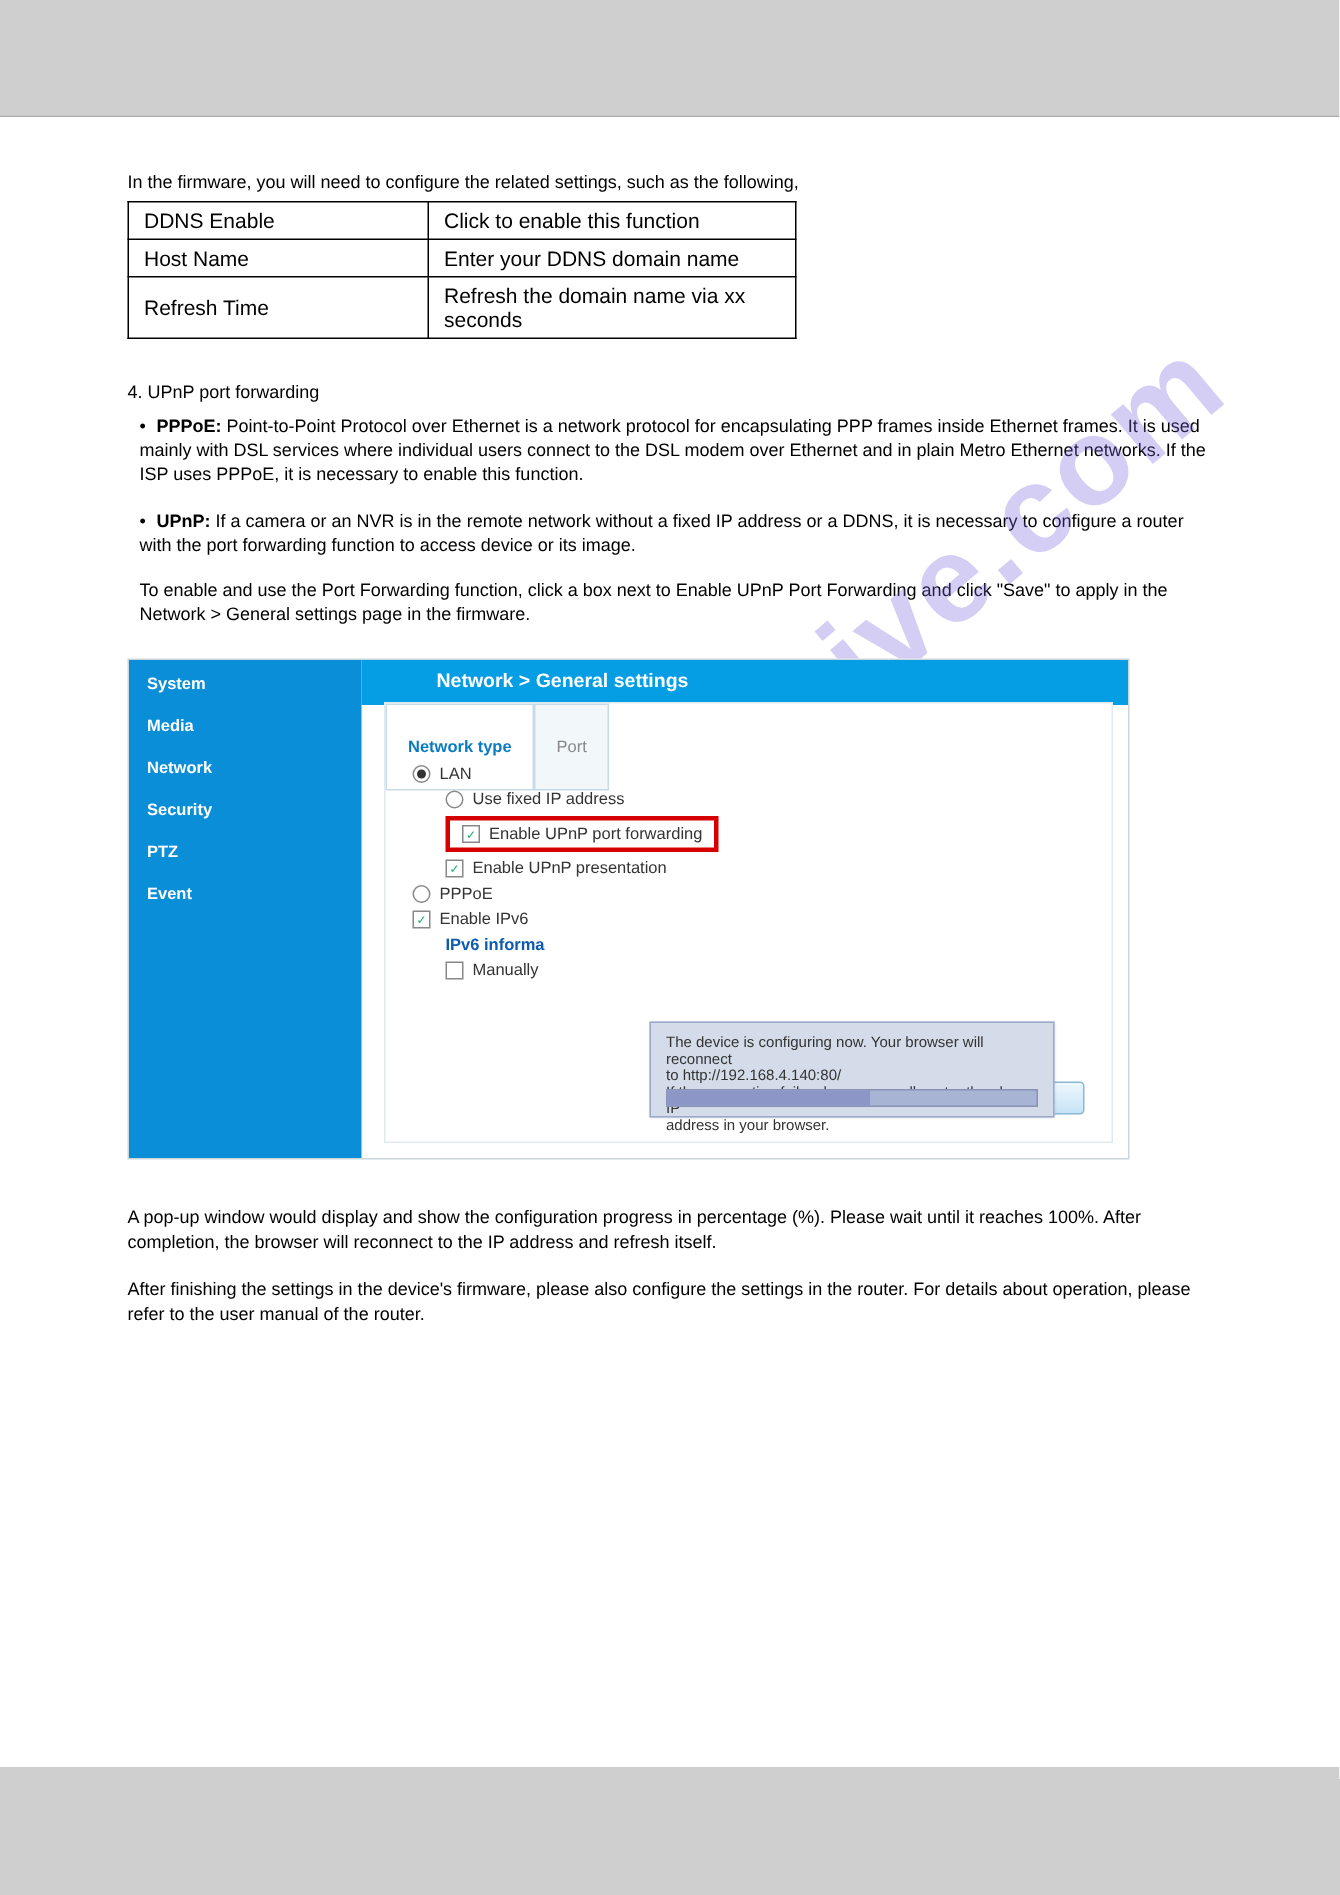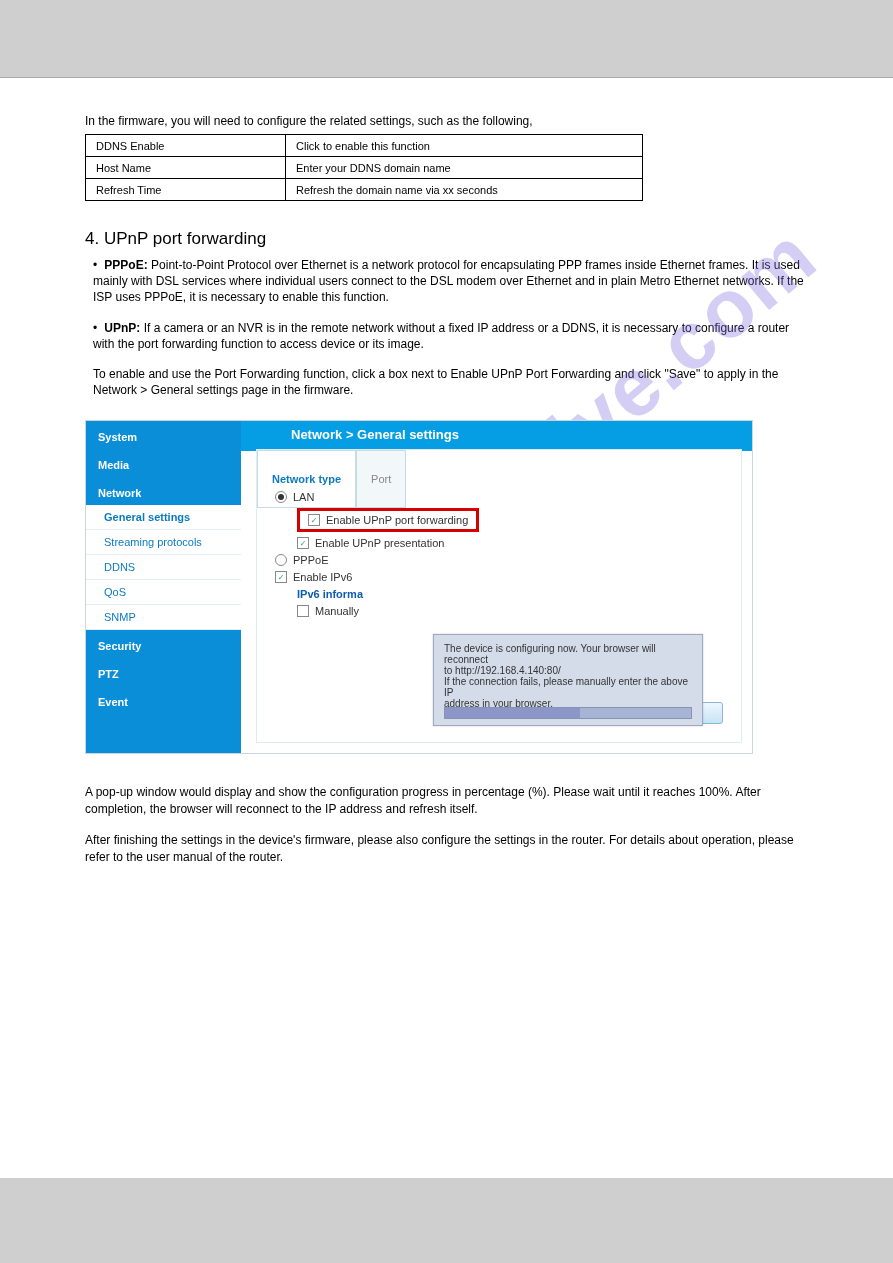--- a/index.html
+++ b/index.html
@@ -15,30 +15,30 @@
   .divider { border-bottom: 1px solid #aaa; margin: 0 0 0 0; }
   .page {
     padding: 36px 85px 0 85px;
     min-height: 1100px;
     position: relative;
   }
   .intro { font-size: 12px; margin-bottom: 6px; }
   table.cfg {
     border-collapse: collapse;
     border: 1px solid #000;
-    width: 558px;
-    font-size: 11px;
+    width: 446px;
+    font-size: 14px;
   }
   table.cfg td {
     border: 1px solid #000;
     padding: 4px 10px;
     height: 22px;
   }
   table.cfg td:first-child { width: 200px; }
-  .section-label { font-size: 17px; margin: 28px 0 8px 0; }
+  .section-label { font-size: 12px; margin: 28px 0 8px 0; }
   .bullets { margin-left: 8px; }
   .bullets .item { margin-bottom: 14px; font-size: 12px; line-height: 1.35; }
   .bullets .item .dot { display:inline-block; width: 8px; }
   .bullets .item b { display:inline; }
   .shot-wrap {
     margin-top: 22px;
     width: 668px;
     height: 334px;
     border: 1px solid #cbd6db;
     position: relative;
@@ -93,21 +93,21 @@
     content:""; width:6px; height:6px; border-radius:50%; background:#333;
   }
   .check.sel::after { content:"✓"; }
   .redbox {
     border:3px solid #d60000; padding:3px 8px;
     display:inline-flex; align-items:center;
   }
   .link { color:#0b5bb0; font-weight:bold; }
   .popup {
     position:absolute; right:38px; bottom:16px;
-    width:270px; height:92px;
+    width:270px; height:64px;
     background:#d4dbe9; border:1px solid #9ba9c7;
     padding:8px 10px 6px 10px; font-size:10px; color:#333;
     box-shadow: 0 0 2px rgba(0,0,0,.2);
   }
   .popup .bar {
     position:absolute; left:10px; right:10px; bottom:6px; height:12px;
     background:#a8b4d4; border:1px solid #8793b5;
   }
   .popup .bar::after{
     content:""; position:absolute; left:0; top:0; bottom:0; width:55%;
@@ -181,44 +181,41 @@
     <div class="item">
       <span>To enable and use the Port Forwarding function, click a box next to Enable UPnP Port Forwarding and click "Save" to apply in the Network &gt; General settings page in the firmware.</span>
     </div>
   </div>
 
   <div class="shot-wrap">
     <div class="shot-sidebar">
       <div class="cat">System</div>
       <div class="cat">Media</div>
       <div class="cat">Network</div>
-      <div class="subs">
-        <div class="sub active">General settings</div>
-        <div class="sub" style="color:#0b7bc0;font-weight:normal;">Streaming protocols</div>
-        <div class="sub" style="color:#0b7bc0;font-weight:normal;">DDNS</div>
-        <div class="sub" style="color:#0b7bc0;font-weight:normal;">QoS</div>
-        <div class="sub" style="color:#0b7bc0;font-weight:normal;">SNMP</div>
-      </div>
       <div class="cat">Security</div>
       <div class="cat">PTZ</div>
       <div class="cat">Event</div>
     </div>
 
     <div class="shot-title">Network  &gt; General settings</div>
 
     <div class="content-panel">
       <div class="tabs">
         <div class="tab">Network type</div>
         <div class="tab inactive">Port</div>
       </div>
 
       <div class="form-area">
         <div class="row">
           <span class="radio-dot sel"></span>
           <span>LAN</span>
+        </div>
+        <div class="row indent1">
+          <span class="radio-dot"></span>
+          <span>Use fixed IP address</span>
         </div>
         <div class="row indent1">
           <span class="redbox">
             <span class="check sel"></span>
             <span>Enable UPnP port forwarding</span>
           </span>
         </div>
         <div class="row indent1">
           <span class="check sel"></span>
           <span>Enable UPnP presentation</span>

